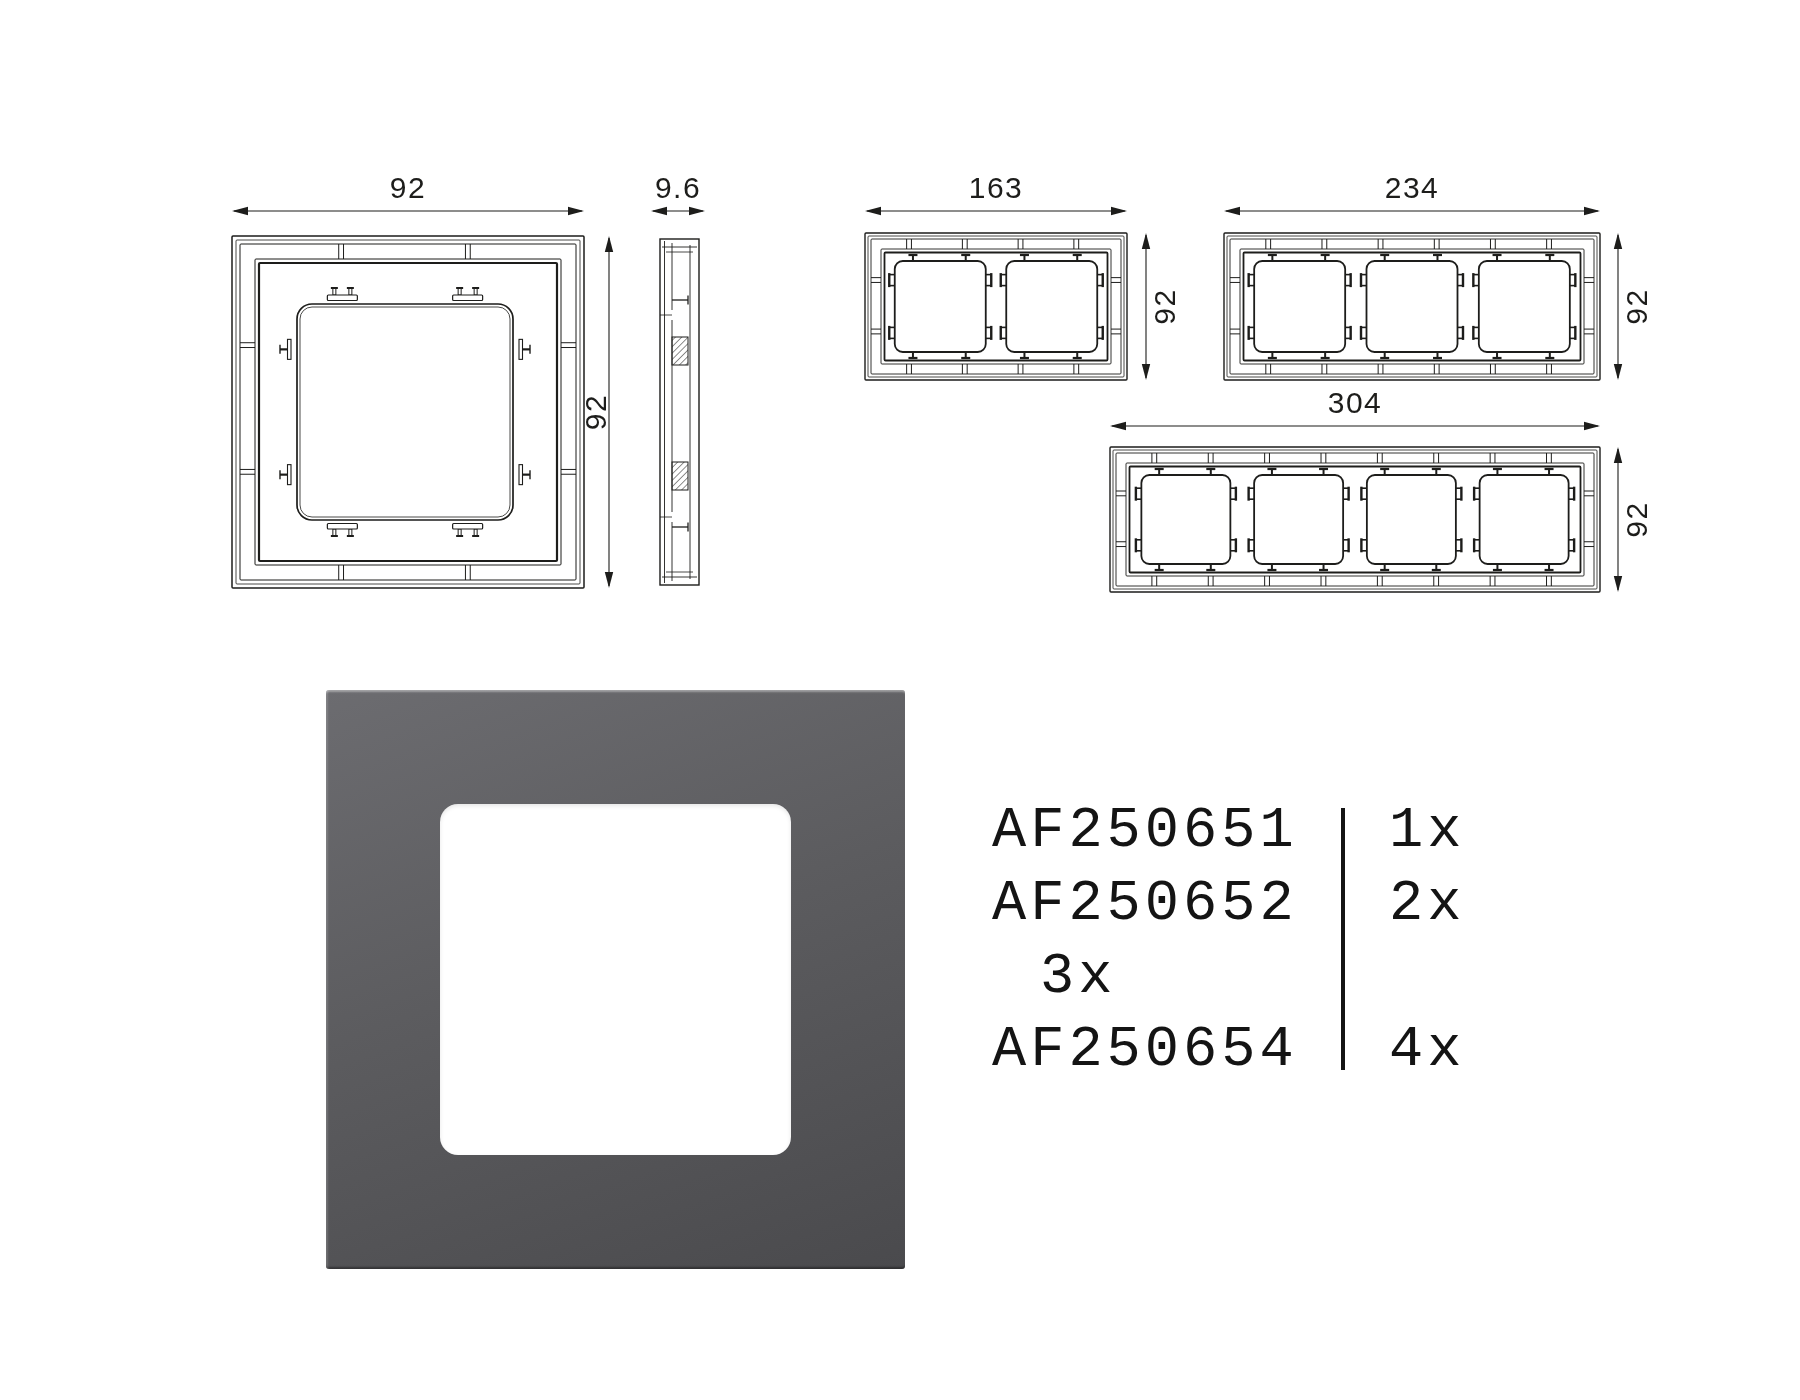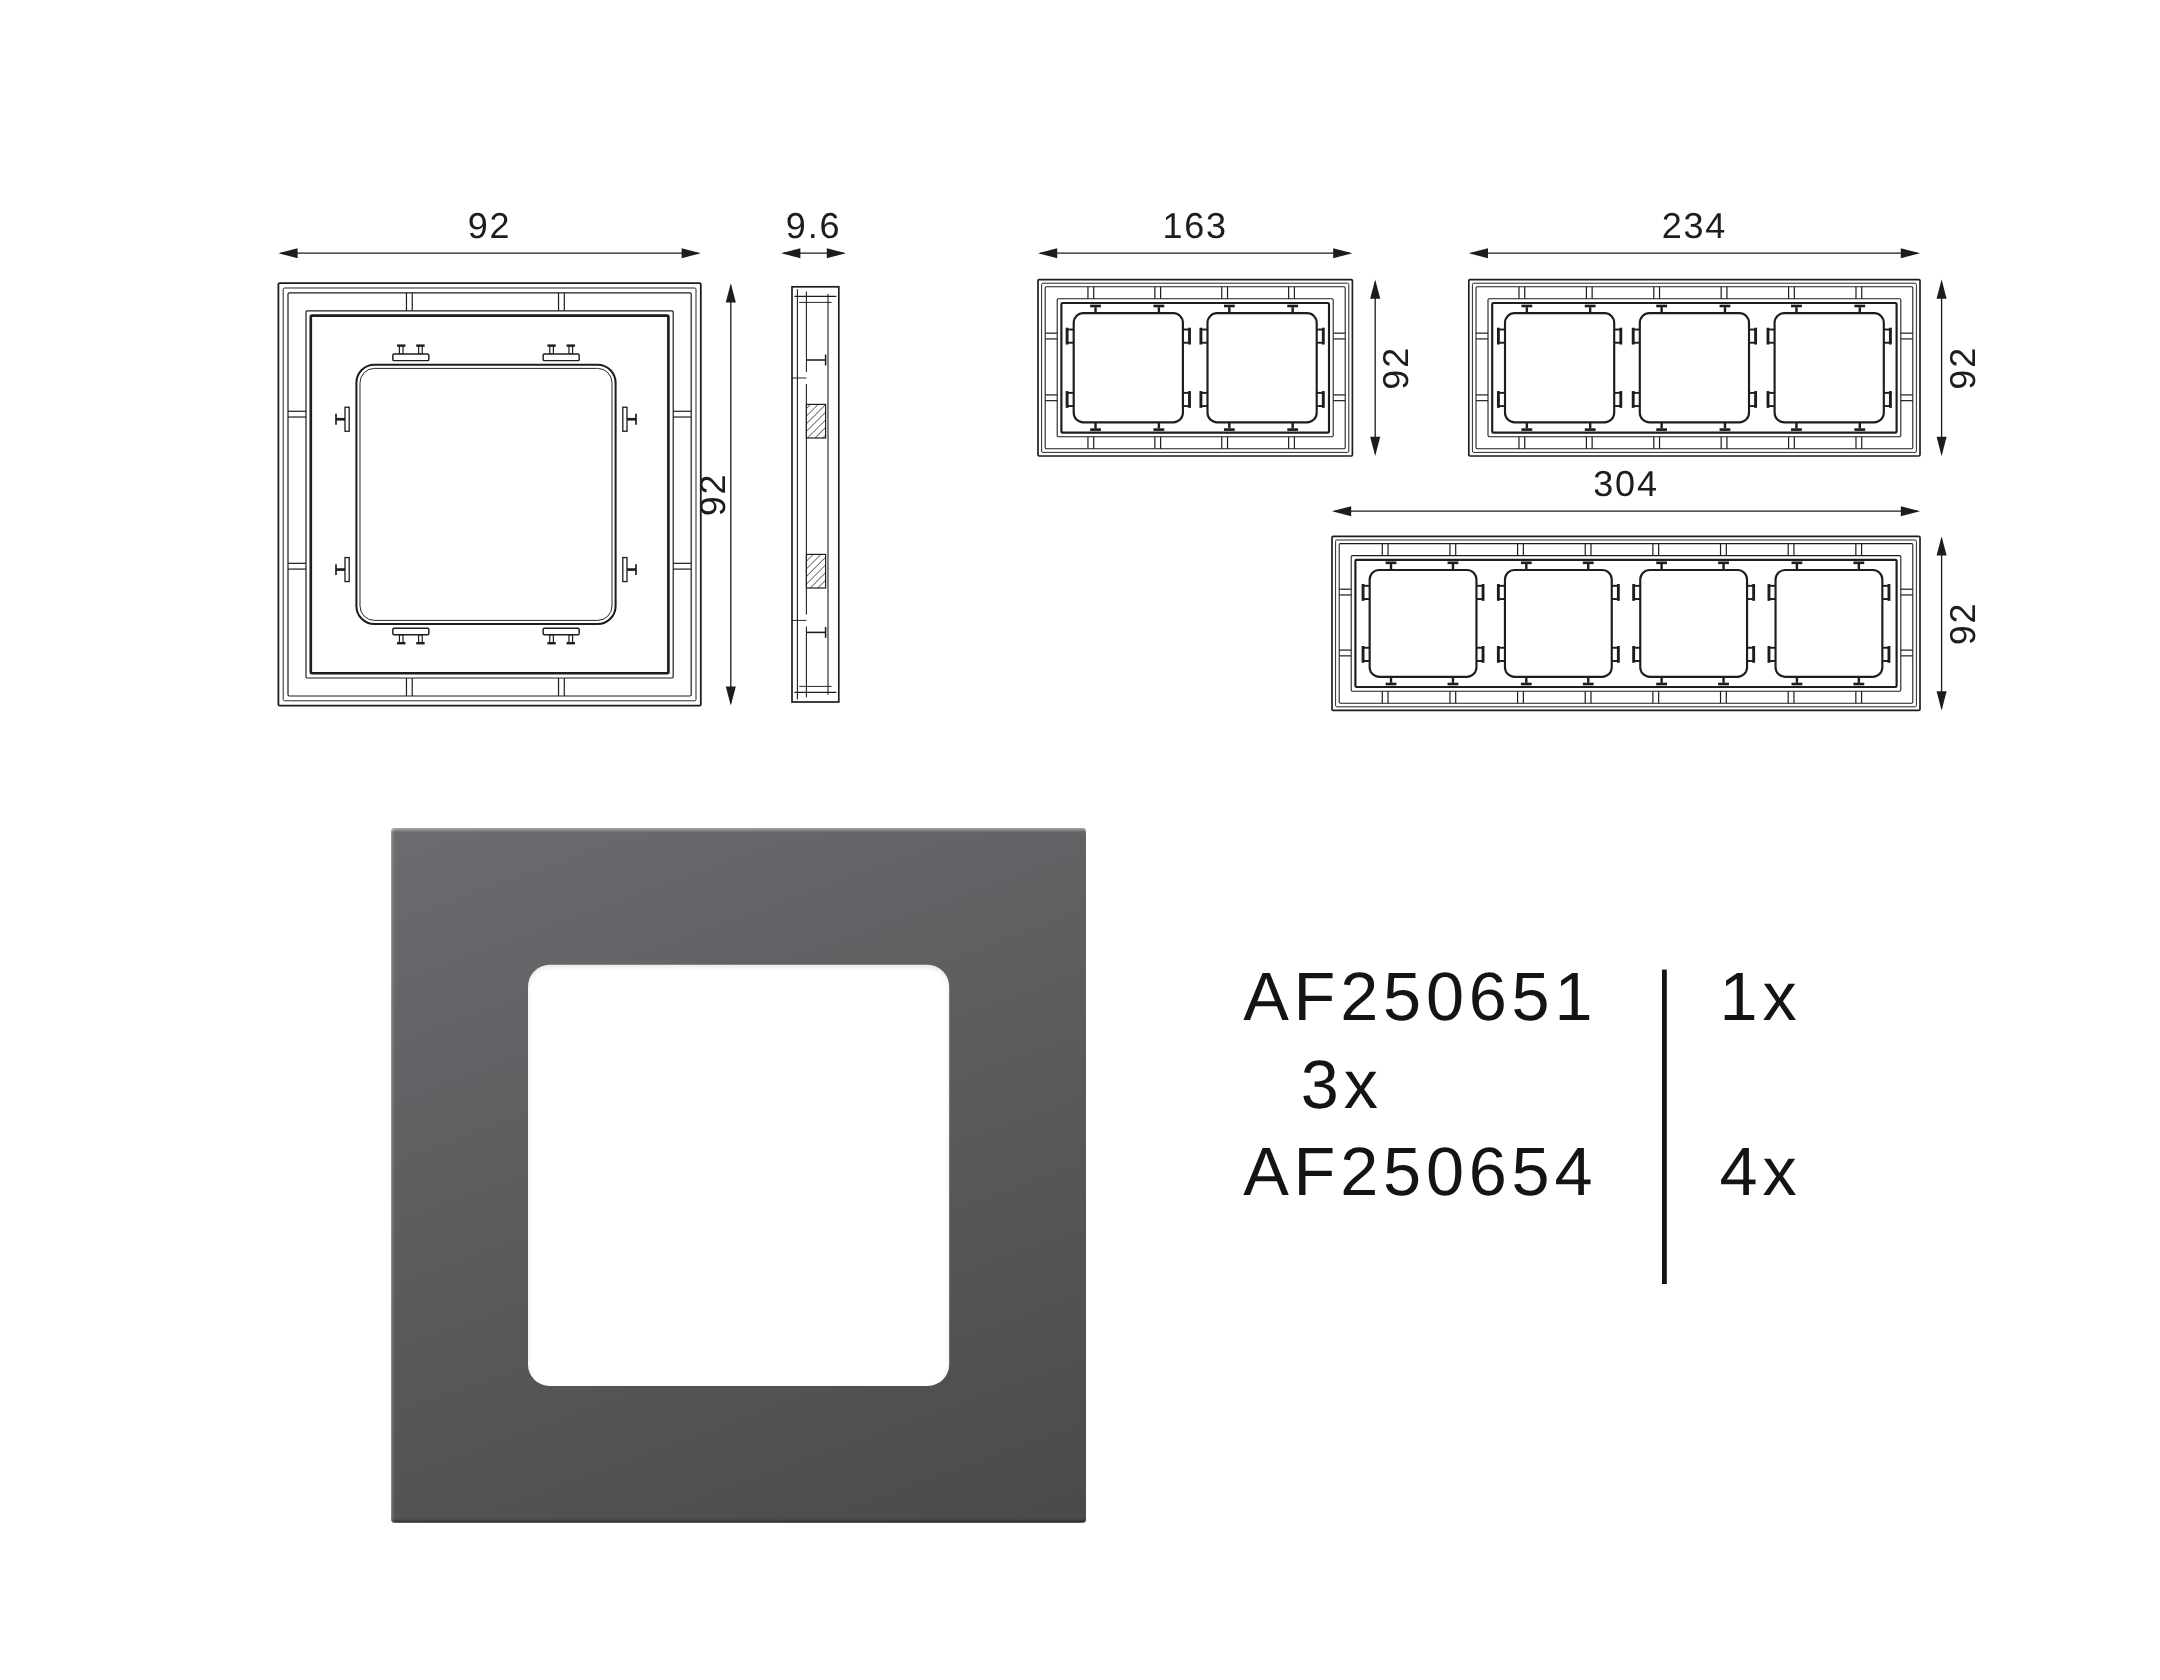--- a/index.html
+++ b/index.html
@@ -6,21 +6,21 @@
   .canvas{position:relative;width:1800px;height:1314px;background:#fff;overflow:hidden;
           font-family:"Liberation Sans",sans-serif;padding-left:28px;}
   #drawings{position:absolute;left:0;top:0;}
   svg text.dim{font-family:"Liberation Sans",sans-serif;font-size:30px;fill:#1d1d1b;letter-spacing:1.5px;}
   .product-render{position:absolute;left:326px;top:690px;width:579px;height:579px;border-radius:3px;
     box-shadow:inset 0 3px 2px -1px rgba(255,255,255,.38),
                inset 3px 0 2px -1px rgba(255,255,255,.16),
                inset 0 -3px 2px -1px rgba(0,0,0,.38);}
   .render-window{position:absolute;left:114px;top:114px;width:351px;height:351px;border-radius:18px;
     box-shadow:inset 0 2px 4px rgba(0,0,0,.10);}
-  .product-list{position:absolute;left:1036px;top:794px;}
+  .product-list{position:absolute;left:992px;top:794px;font-family:Liberation Mono, monospace;}
   .product-row{display:flex;align-items:center;height:73px;font-size:57px;letter-spacing:4px;
     color:#141414;font-weight:500;white-space:nowrap;}
   .part-number{width:349px;}
   .quantity{margin-left:48px;}
   .list-divider{position:absolute;left:349px;top:14px;width:4px;height:262px;background:#141414;}
 </style>
 </head>
 <body>
 
 <div class="canvas">
@@ -457,20 +457,24 @@
   </div>
 
   <div class="product-list">
     <div class="list-divider"></div>
 
   <div class="product-row">
         <span class="part-number">AF250651</span>
         <span class="quantity">1x</span>
       </div>
       <div class="product-row">
+        <span class="part-number">AF250652</span>
+        <span class="quantity">2x</span>
+      </div>
+      <div class="product-row">
         <span class="quantity">3x</span>
       </div>
       <div class="product-row">
         <span class="part-number">AF250654</span>
         <span class="quantity">4x</span>
       </div>
     </div>
 
 </div>
 

